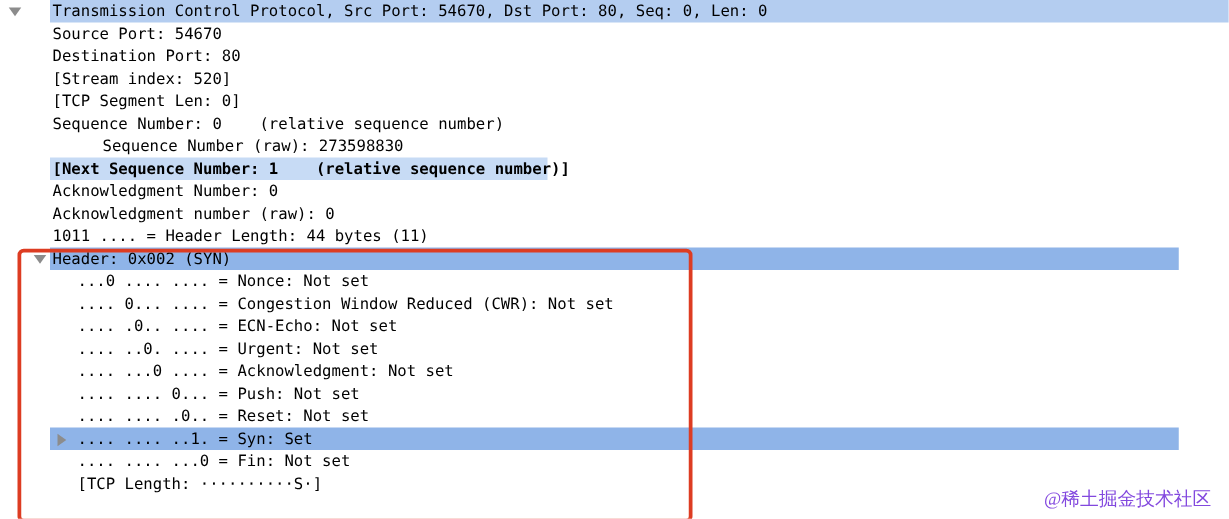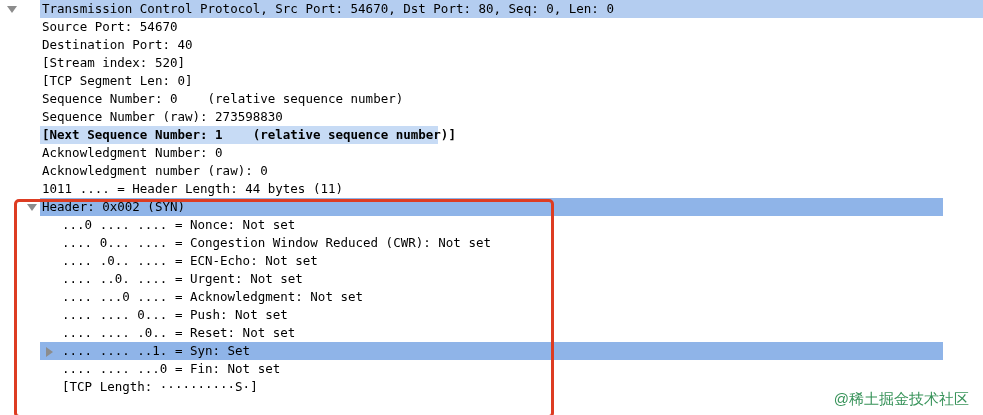--- a/index.html
+++ b/index.html
@@ -86,39 +86,39 @@
     pointer-events: none;
     z-index: 5;
     background: transparent;
   }
 
   
   #watermark {
     position: absolute;
     right: 14px;
     bottom: 6px;
-    font-family: Liberation Sans, sans-serif;
+    font-family: Liberation Serif, serif;
     font-size: 15px;
-    color: #15803d;
+    color: #6d28d9;
     z-index: 6;
     white-space: nowrap;
     opacity: 0.85;
   }
 </style>
 </head>
 <body>
 
 <div id="packet-detail">
     <div class="row ind0 hl-mid" style="top: 0px;"><div class="hl" style="width: 943px;"></div><span class="tri down"></span><span class="txt">Transmission Control Protocol, Src Port: 54670, Dst Port: 80, Seq: 0, Len: 0</span></div>
     <div class="row ind1" style="top: 0px;"><span class="txt">Source Port: 54670</span></div>
-    <div class="row ind1" style="top: 0px;"><span class="txt">Destination Port: 40</span></div>
+    <div class="row ind1" style="top: 0px;"><span class="txt">Destination Port: 80</span></div>
     <div class="row ind1" style="top: 0px;"><span class="txt">[Stream index: 520]</span></div>
     <div class="row ind1" style="top: 0px;"><span class="txt">[TCP Segment Len: 0]</span></div>
     <div class="row ind1" style="top: 0px;"><span class="txt">Sequence Number: 0    (relative sequence number)</span></div>
-    <div class="row ind1" style="top: 0px;"><span class="txt">Sequence Number (raw): 273598830</span></div>
+    <div class="row ind1" style="top: 0px; margin-left: 40px;"><span class="txt">Sequence Number (raw): 273598830</span></div>
     <div class="row ind1 hl-light" style="top: 0px; font-weight: bold;"><div class="hl" style="width: 398px;"></div><span class="txt">[Next Sequence Number: 1    (relative sequence number)]</span></div>
     <div class="row ind1" style="top: 0px;"><span class="txt">Acknowledgment Number: 0</span></div>
     <div class="row ind1" style="top: 0px;"><span class="txt">Acknowledgment number (raw): 0</span></div>
     <div class="row ind1" style="top: 0px;"><span class="txt">1011 .... = Header Length: 44 bytes (11)</span></div>
     <div class="row ind1 hl-dark" style="top: 0px;"><div class="hl" style="width: 903px;"></div><span class="tri down" style="left: 27px;"></span><span class="txt">Header: 0x002 (SYN)</span></div>
     <div class="row ind2" style="top: 0px;"><span class="txt">...0 .... .... = Nonce: Not set</span></div>
     <div class="row ind2" style="top: 0px;"><span class="txt">.... 0... .... = Congestion Window Reduced (CWR): Not set</span></div>
     <div class="row ind2" style="top: 0px;"><span class="txt">.... .0.. .... = ECN-Echo: Not set</span></div>
     <div class="row ind2" style="top: 0px;"><span class="txt">.... ..0. .... = Urgent: Not set</span></div>
     <div class="row ind2" style="top: 0px;"><span class="txt">.... ...0 .... = Acknowledgment: Not set</span></div>

